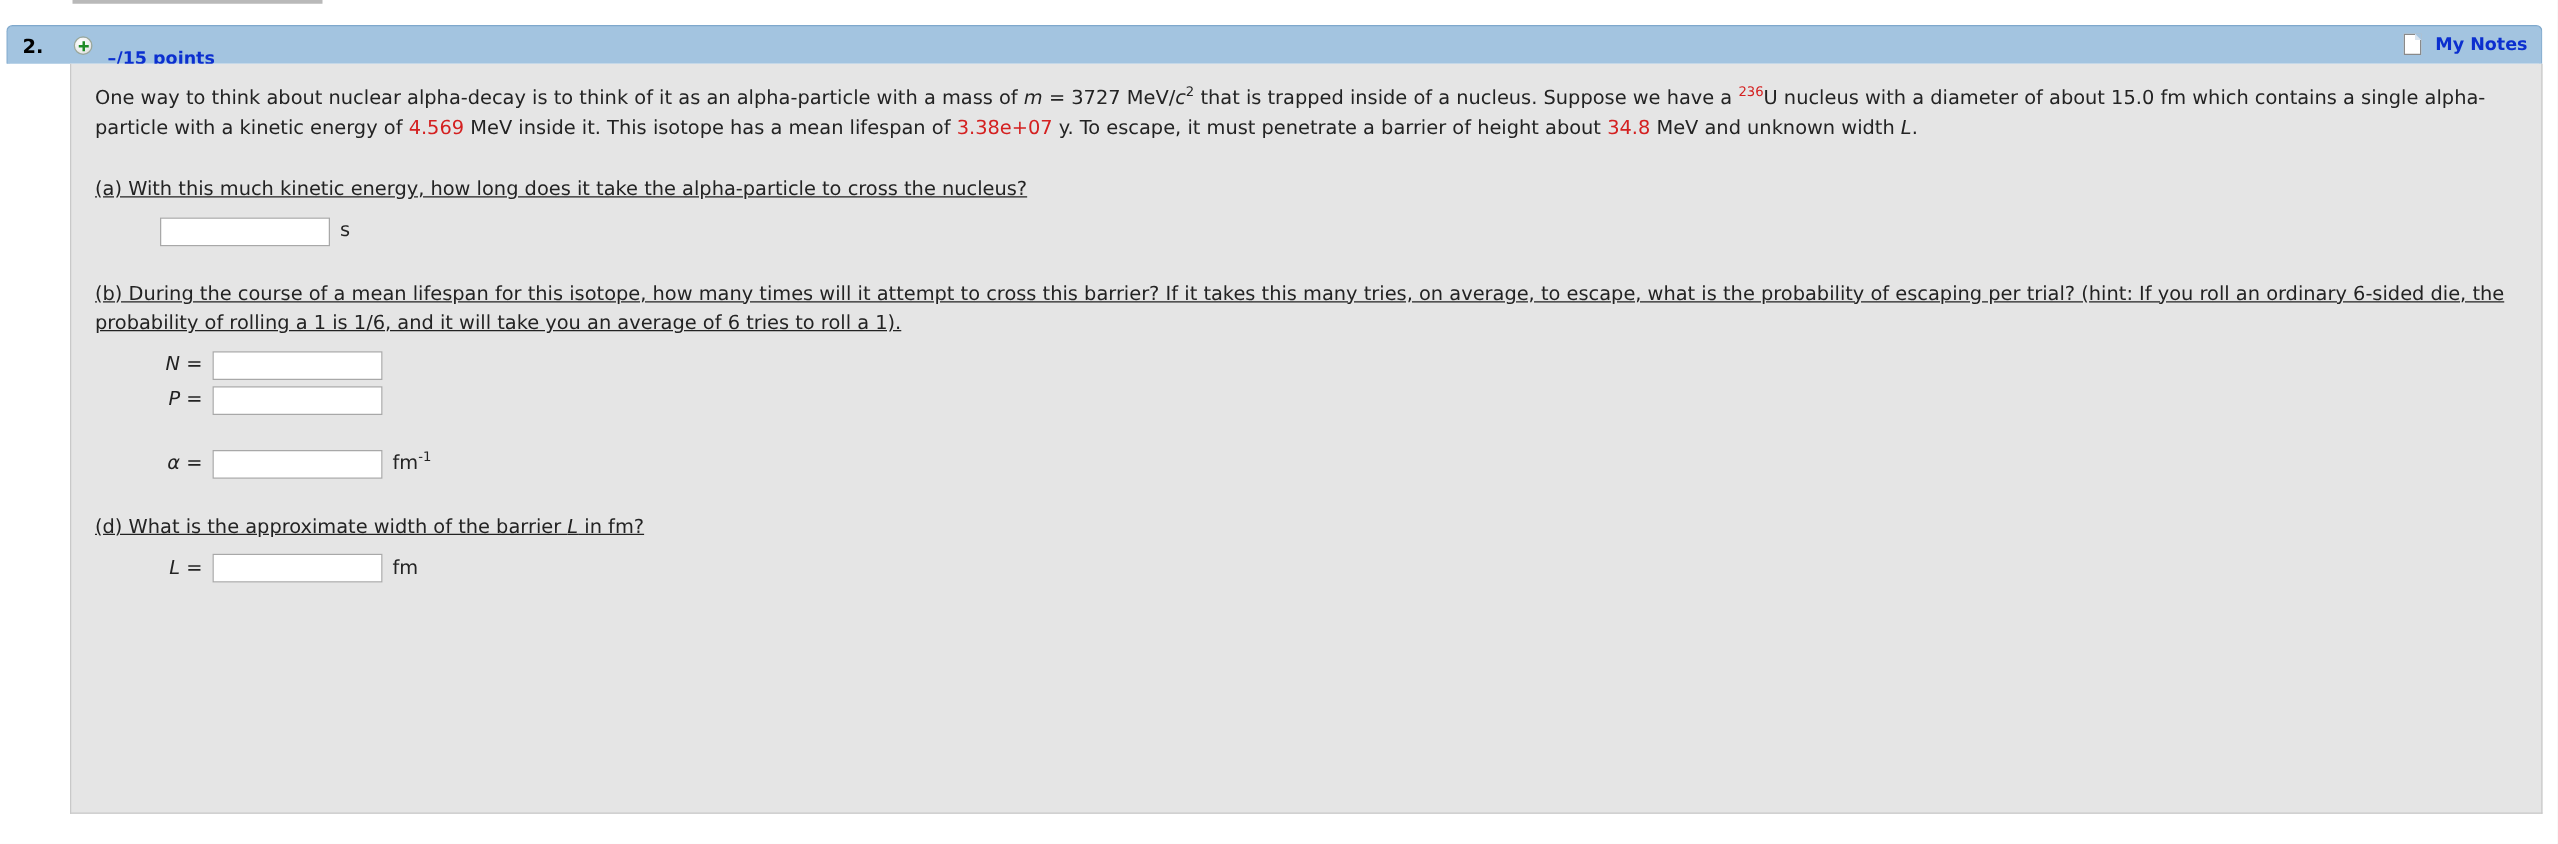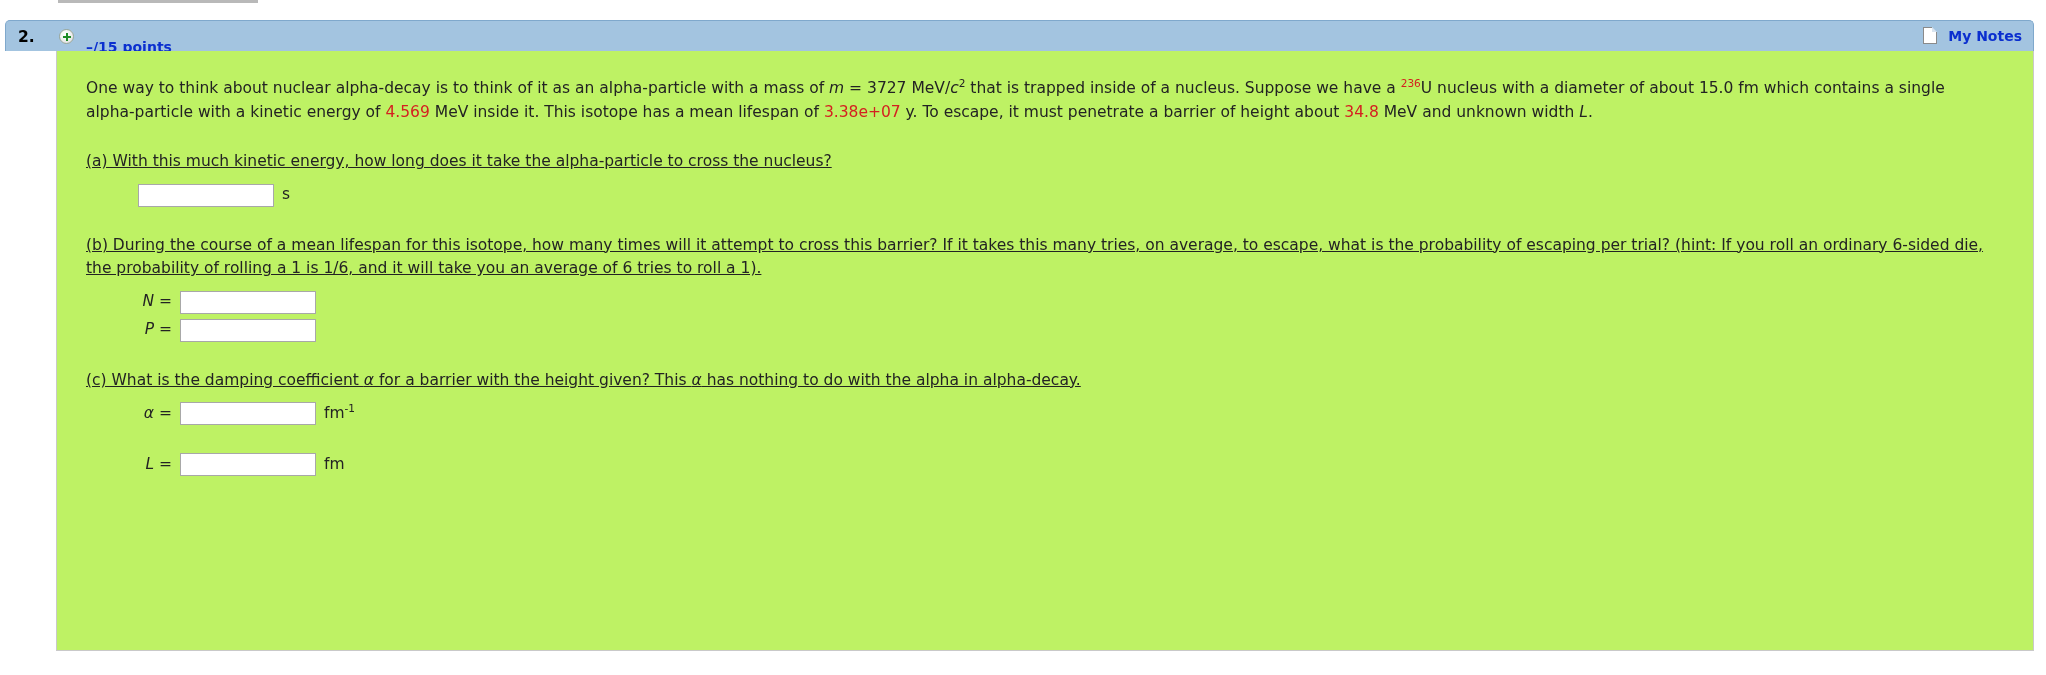--- a/index.html
+++ b/index.html
@@ -120,26 +120,26 @@
     color: #0b2fcf;
     white-space: nowrap;
   }
 
   
   .q-body {
     position: relative;
     margin-left: 56px;
     margin-right: 12px;
     min-height: 600px;
-    background: #bef264;
+    background: #e5e5e5;
     border-left: 1px solid #c9c9c9;
     border-right: 1px solid #c9c9c9;
     border-bottom: 1px solid #c9c9c9;
     box-sizing: border-box;
-    padding: 10px;
+    padding: 0px;
   }
 
   .content {
     padding: 16px 26px 18px 19px;
     font-size: 15.5px;
     line-height: 1.52;
     color: #232323;
   }
 
   .prompt {
@@ -237,29 +237,29 @@
           <span class="ans-label">N =</span>
           <input class="ans-input" type="text" value="" style="">
         </div>
         <div class="answer-row">
           <span class="ans-label">P =</span>
           <input class="ans-input" type="text" value="" style="">
         </div>
       </div>
 
       <div class="part">
-        <div class="part-text"><span>(c) What is the damping coefficient </span><span class="var">α</span><span> for a barrier with the height given? This </span><span class="var">α</span><span> has nothing to do with the alpha in alpha-decay.</span></div>
         <div class="answer-row">
           <span class="ans-label">α =</span>
           <input class="ans-input" type="text" value="" style="">
           <span class="ans-unit"><span>fm</span><sup>-1</sup></span>
         </div>
       </div>
 
       <div class="part">
+        <div class="part-text"><span>(d) What is the approximate width of the barrier </span><span class="var">L</span><span> in fm?</span></div>
         <div class="answer-row">
           <span class="ans-label">L =</span>
           <input class="ans-input" type="text" value="" style="">
           <span class="ans-unit">fm</span>
         </div>
       </div>
 
     </div>
   </div>
 </div>

